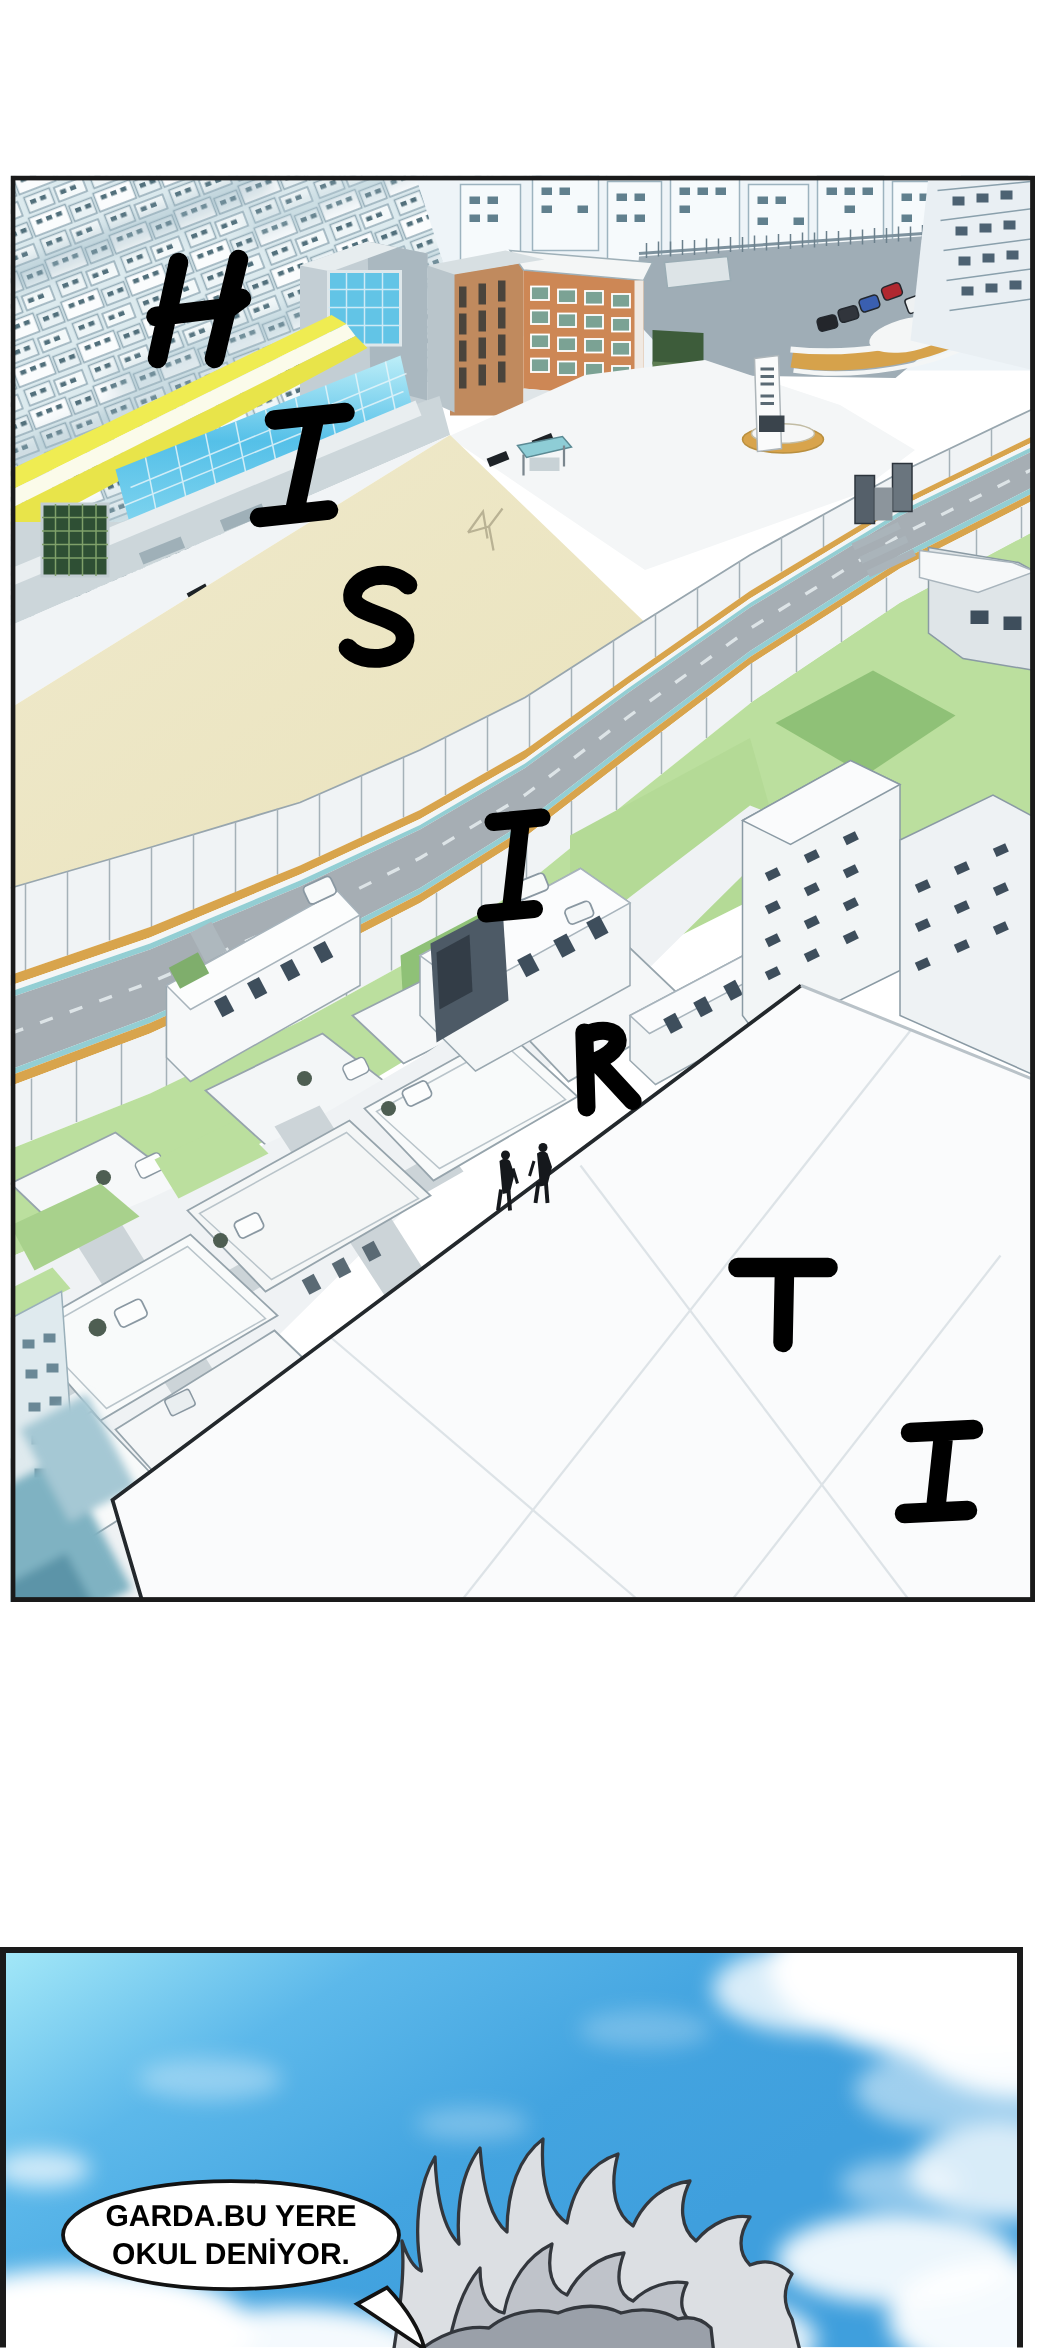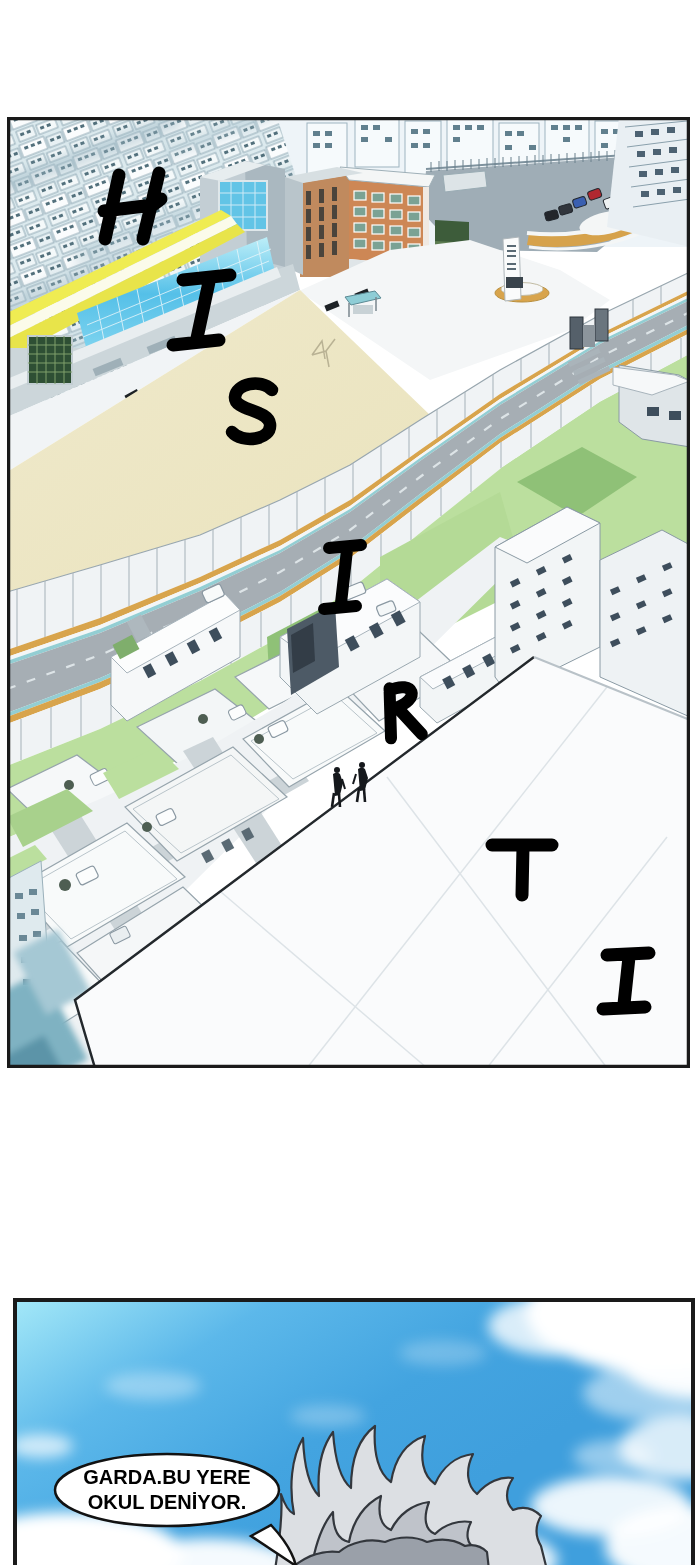--- a/index.html
+++ b/index.html
@@ -651,21 +651,21 @@
 <g stroke="#000000" stroke-width="13" stroke-linecap="round" fill="none">
 <g transform="translate(590,830)">
 <path d="M10,8 L52,6 M32,10 L27,57 M6,62 L48,60"></path>
 </g>
 </g>
 
 <rect x="1.5" y="1.5" width="680" height="948" fill="none" stroke="#1a1a1a" stroke-width="3.5"></rect>
 </svg>
 </div>
 
-<div class="panel" style="left:13px;top:1298px;width:682px;height:267px;">
+<div class="panel" style="left:0;top:1298px;width:682px;height:267px;">
 <svg width="682" height="267" viewBox="0 0 682 267">
 <defs>
   <linearGradient id="skyg" x1="0" y1="0" x2="0.8" y2="0.5">
     <stop offset="0" stop-color="#a5e9f8"></stop>
           <stop offset="0.35" stop-color="#5cb8ea"></stop>
           <stop offset="0.7" stop-color="#43a4e0"></stop>
           <stop offset="1" stop-color="#3f9fdd"></stop>
   </linearGradient>
   <filter id="cblur" x="-40%" y="-40%" width="180%" height="180%">
           <feGaussianBlur stdDeviation="7"></feGaussianBlur>

